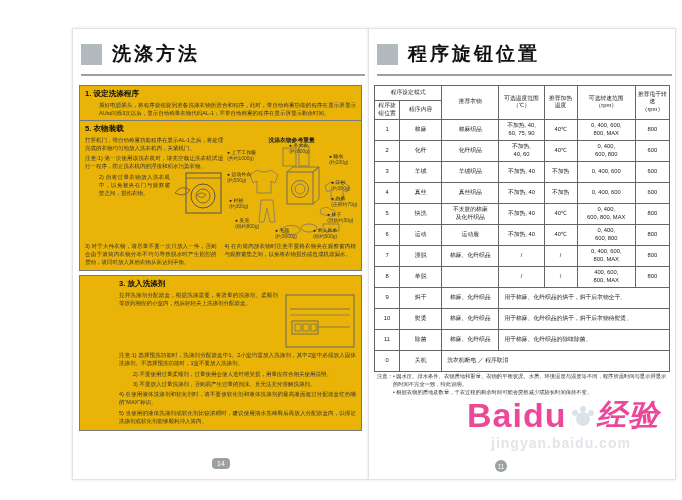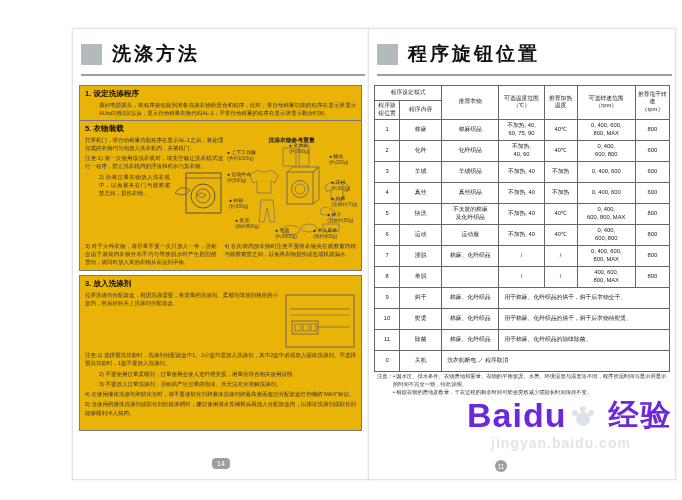--- a/index.html
+++ b/index.html
@@ -13,21 +13,21 @@
 
   .page-header { position:absolute; top:12px; left:8px; right:3px;
                  display:flex; align-items:center; gap:10px;
                  border-bottom:2px solid #9aa0a3; padding-bottom:7px; }
   .header-square { width:21px; height:21px; background:#b3babe; flex:0 0 auto; }
   .page-title { font-size:19px; font-weight:bold; letter-spacing:3px; color:#111; }
 
   
   .box { position:absolute; left:6px; right:6px; border:1px solid #7a7a7a; overflow:hidden; background:#eab308; }
   .box-a { top:56px;  height:186px; }
-  .box-b { top:246px; height:156px; }
+  .box-b { top:246px; height:156px;padding-left:34px; }
   .sec { padding:3px 5px 2px 5px; }
   .sec-divider { border-top:1px solid #7a7a7a; }
   .sec-h { font-size:7.6px; font-weight:bold; margin-bottom:2px; color:#111; }
   .sec-body, .sec-note { font-size:5.5px; line-height:1.5; color:#333; text-align:justify; }
   .sec-note { margin-top:2px; }
   .indent { padding-left:14px; }
 
   .sec2-cols { display:flex; gap:4px; }
   .sec2-left { flex:0 0 51%; }
   .sec2-right { flex:1 1 auto; position:relative; height:104px; }
@@ -59,23 +59,23 @@
   .tbl tr { height:21px; }
   .tbl tr.hrow { height:15px; }
   .tbl td.note-cell { text-align:left; padding-left:5px; }
 
   .rp-notes { position:absolute; top:344px; left:8px; right:4px;
               font-size:5.3px; line-height:1.5; color:#333; display:flex; }
   .rp-notes-label { flex:0 0 auto; }
   .rp-notes-lines { flex:1; }
 
   .watermark { position:absolute; left:98px; top:366px; display:flex; align-items:center;
-               font-weight:bold; color:#6d28d9; pointer-events:none; }
+               font-weight:bold; color:#ec4899; pointer-events:none; }
   .wm-brand { font-size:34px; letter-spacing:1px; }
-  .wm-suffix { font-size:30px; margin-left:12px; letter-spacing:2px; }
+  .wm-suffix { font-size:30px; margin-left:0; letter-spacing:2px;font-style:italic; }
   .wm-url { position:absolute; left:122px; top:406px; font-size:14px; font-weight:bold;
             color:#e1e5ea; letter-spacing:1px; }
 
   svg.line-art { display:block; }
 </style>
 </head>
 <body>
 
 <div class="page page-left">
 

